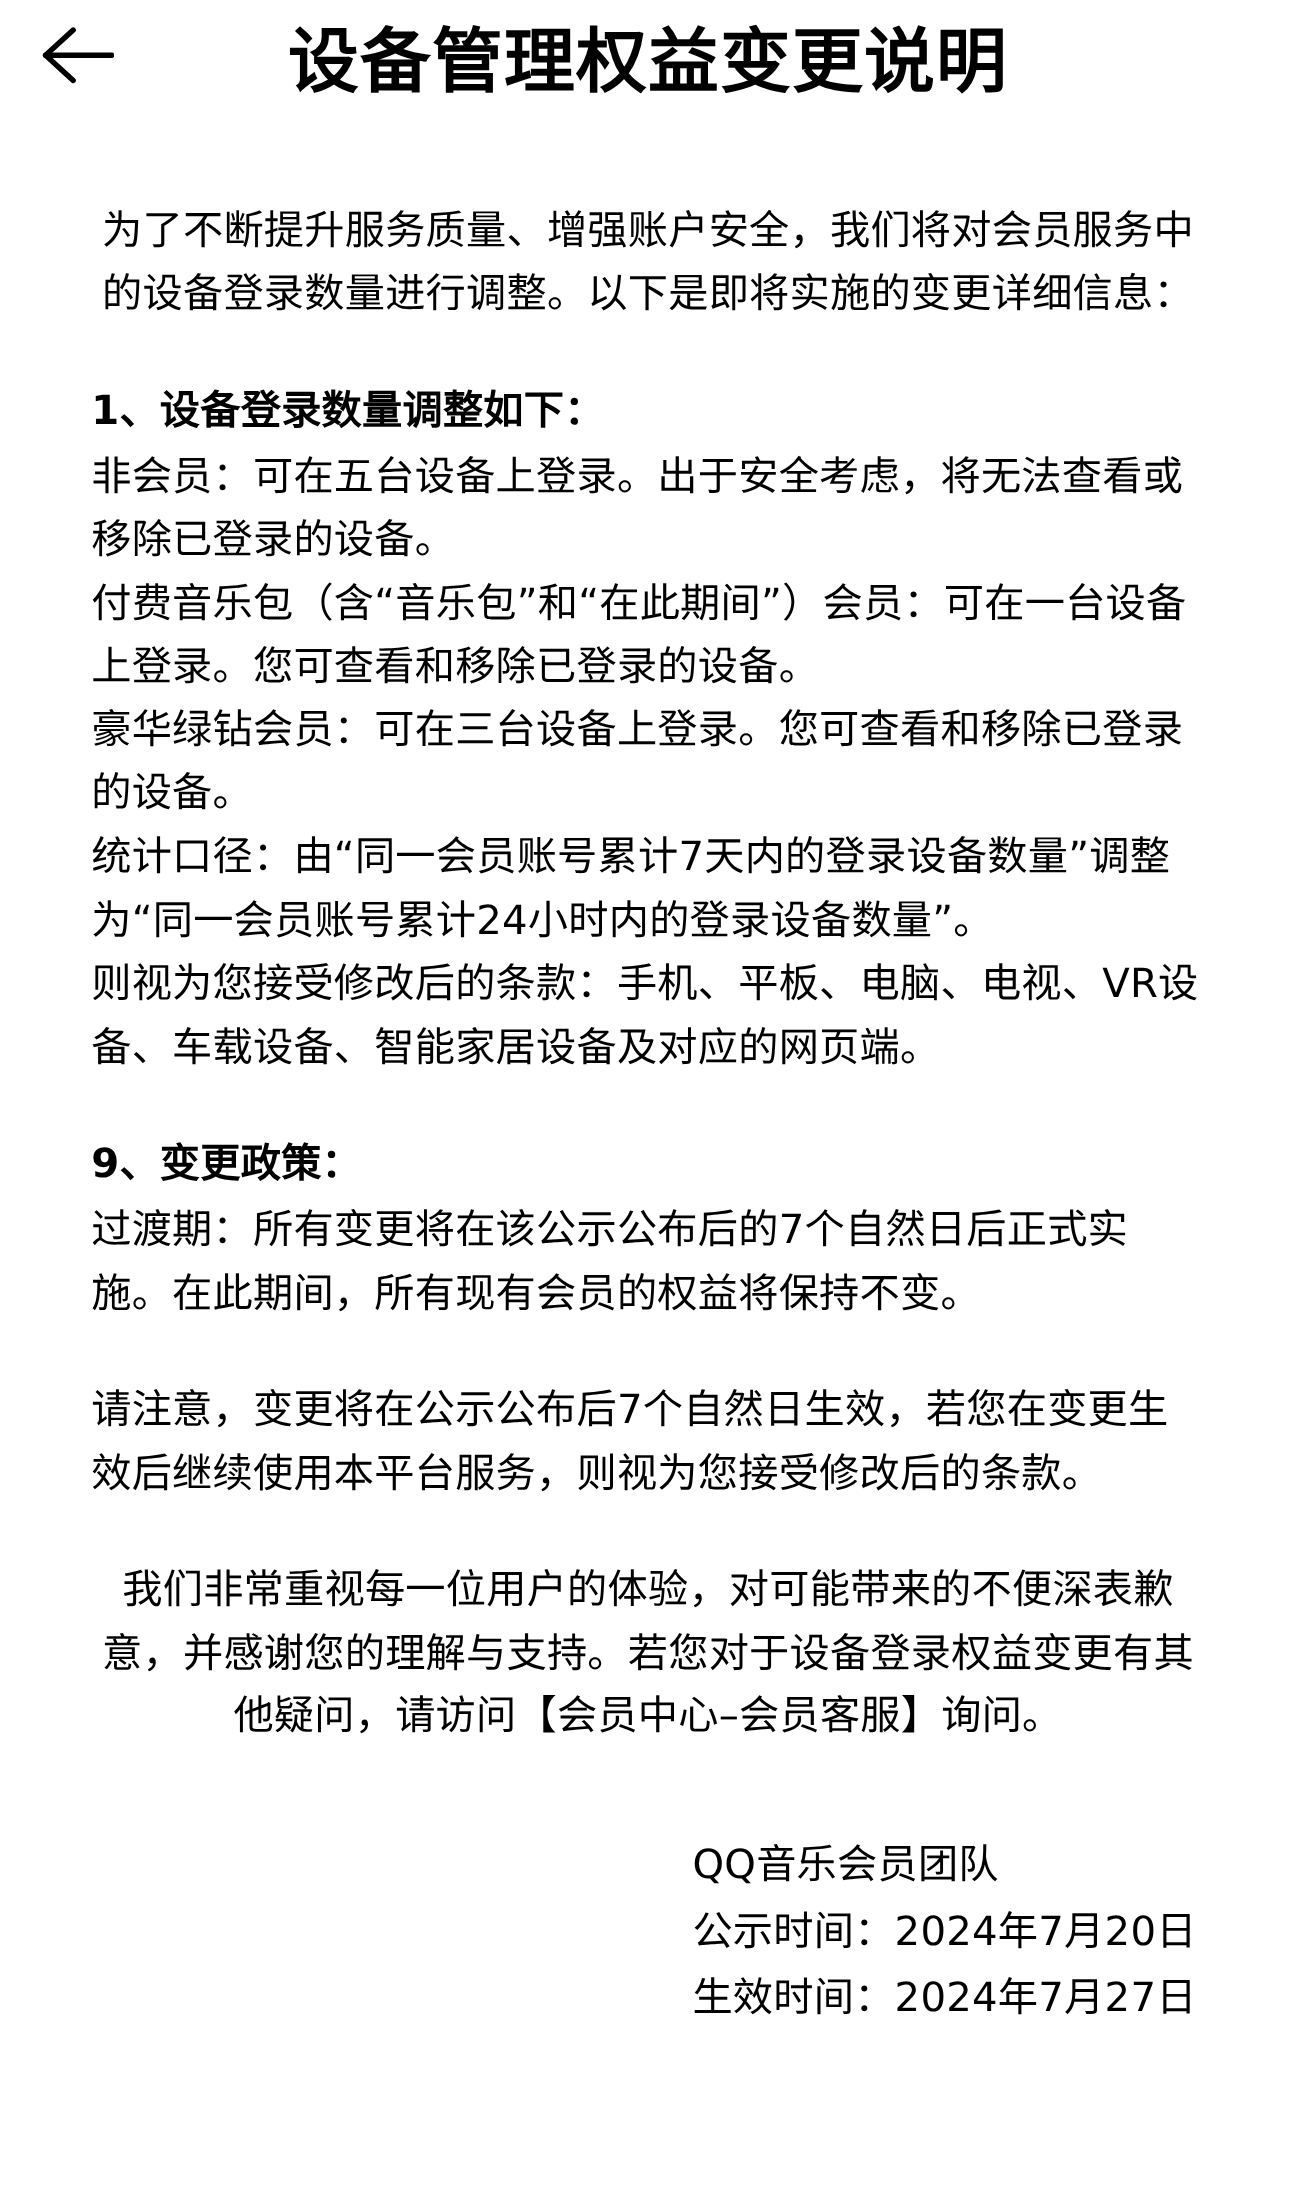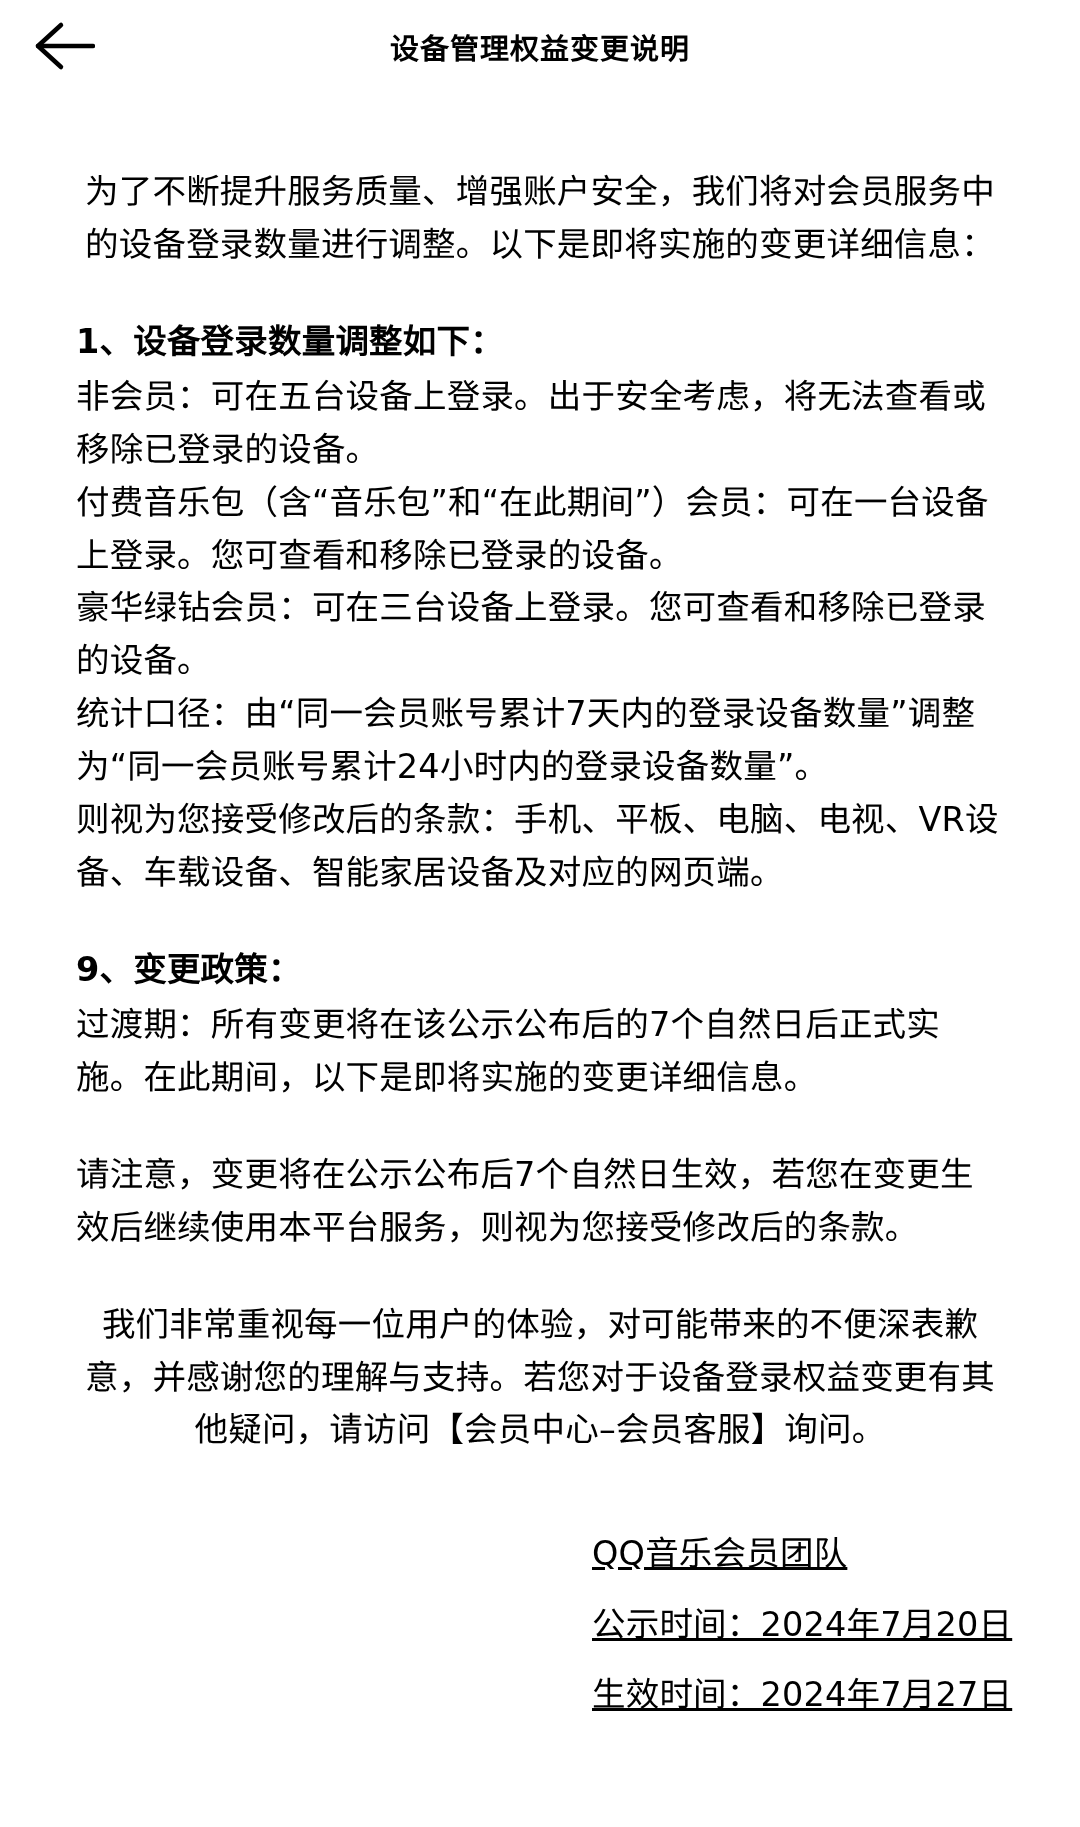--- a/index.html
+++ b/index.html
@@ -42,21 +42,21 @@
   .back-button svg { display: block; }
   .header-title {
     position: absolute;
     left: 0;
     right: 0;
     top: 0;
     height: 92px;
     display: flex;
     align-items: center;
     justify-content: center;
-    font-size: 29px;
+    font-size: 59px;
     font-weight: bold;
     letter-spacing: 1px;
     pointer-events: none;
   }
 
   
   .content {
     padding: 74px 76px 0 76px;
     font-size: 33.5px;
     line-height: 1.58;
@@ -76,21 +76,21 @@
   }
   .section-line {
     margin: 0;
   }
   .signature {
     margin-top: 70px;
     padding-left: 500px;
     font-size: 33.5px;
     line-height: 1.62;
   }
-  .sig-line { margin: 16px; white-space: nowrap; text-decoration: underline; }
+  .sig-line { margin: 1px; white-space: nowrap; }
 </style>
 </head>
 <body>
 
 <div class="screen">
 
   <div class="header">
     <div class="back-button">
       <span>
         <svg width="62" height="50" viewBox="0 0 62 50" aria-hidden="true">
@@ -110,21 +110,21 @@
       <p class="section-title">1、设备登录数量调整如下：</p>
       <p class="section-line">非会员：可在五台设备上登录。出于安全考虑，将无法查看或移除已登录的设备。</p>
       <p class="section-line">付费音乐包（含“音乐包”和“在此期间”）会员：可在一台设备上登录。您可查看和移除已登录的设备。</p>
       <p class="section-line">豪华绿钻会员：可在三台设备上登录。您可查看和移除已登录的设备。</p>
       <p class="section-line">统计口径：由“同一会员账号累计7天内的登录设备数量”调整为“同一会员账号累计24小时内的登录设备数量”。</p>
       <p class="section-line">则视为您接受修改后的条款：手机、平板、电脑、电视、VR设备、车载设备、智能家居设备及对应的网页端。</p>
     </div>
 
     <div class="section">
       <p class="section-title">9、变更政策：</p>
-      <p class="section-line">过渡期：所有变更将在该公示公布后的7个自然日后正式实施。在此期间，以下是即将实施的变更详细信息。</p>
+      <p class="section-line">过渡期：所有变更将在该公示公布后的7个自然日后正式实施。在此期间，所有现有会员的权益将保持不变。</p>
     </div>
 
     <div class="section">
       <p class="section-line">请注意，变更将在公示公布后7个自然日生效，若您在变更生效后继续使用本平台服务，则视为您接受修改后的条款。</p>
     </div>
 
     <p class="para">我们非常重视每一位用户的体验，对可能带来的不便深表歉意，并感谢您的理解与支持。若您对于设备登录权益变更有其他疑问，请访问【会员中心–会员客服】询问。</p>
 
     <div class="signature">
       <p class="sig-line">QQ音乐会员团队</p>

